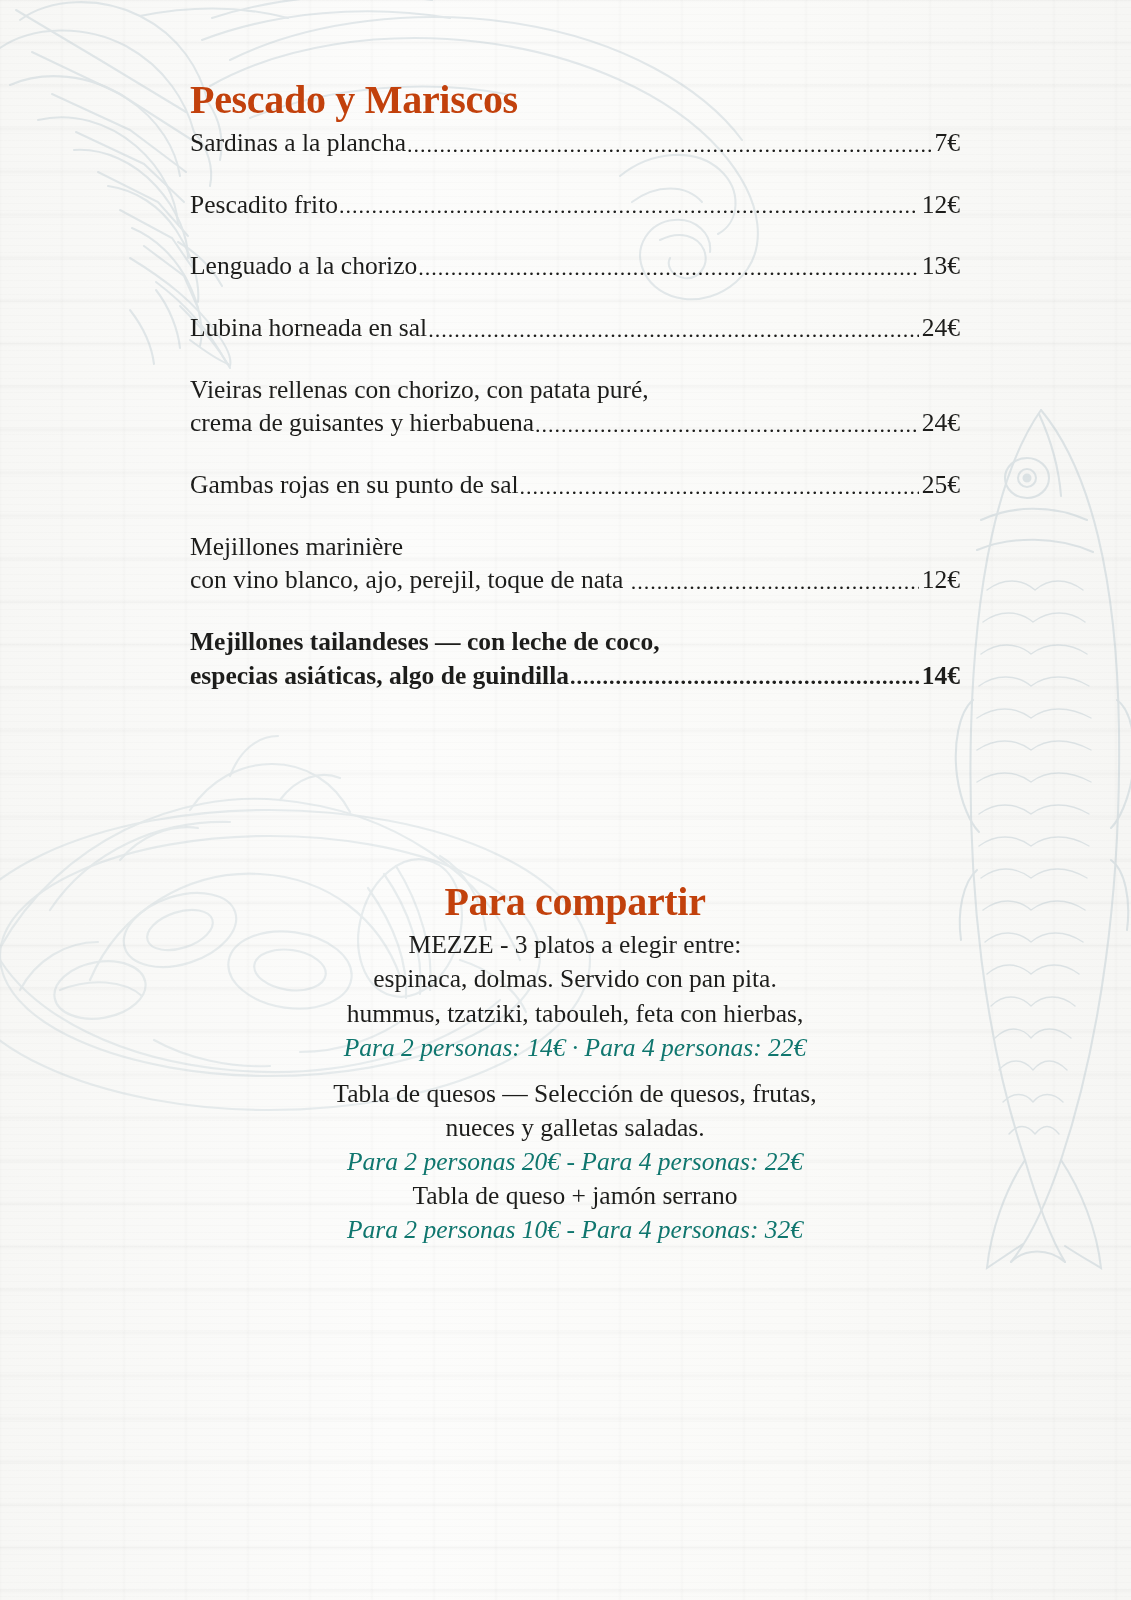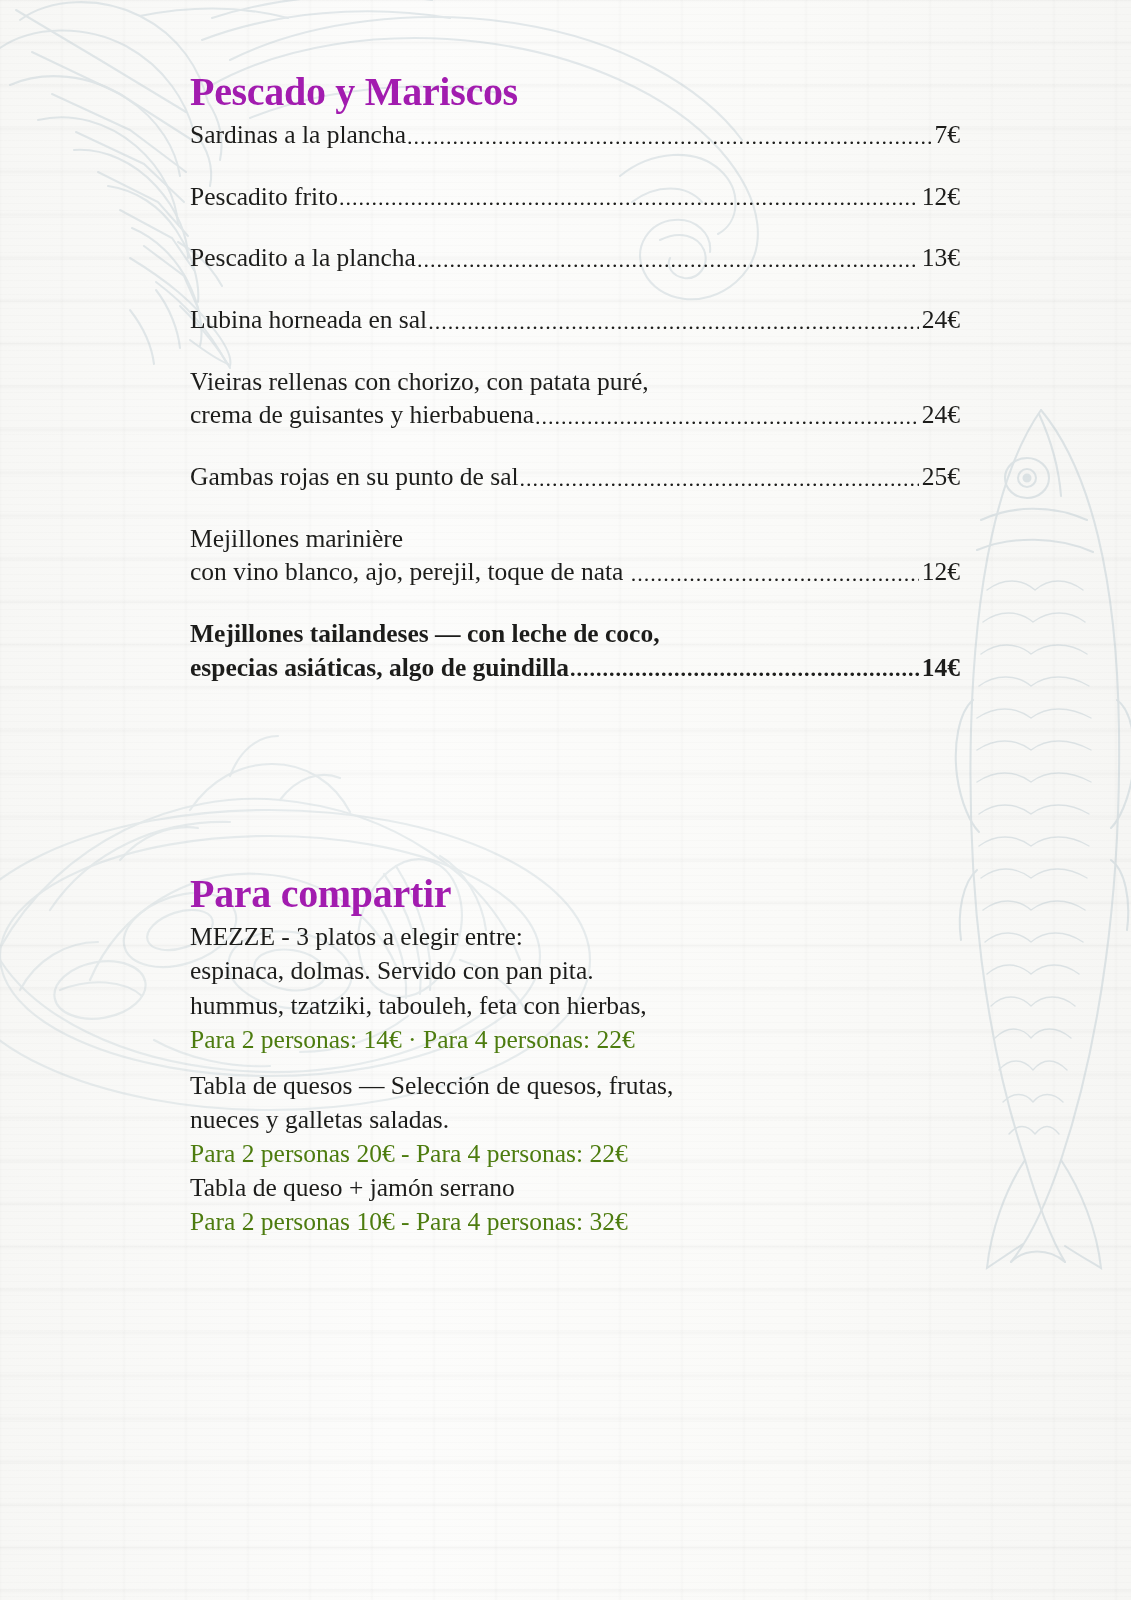--- a/index.html
+++ b/index.html
@@ -55,29 +55,29 @@
   .art-plate  { left: -60px; top: 660px; width: 700px; height: 470px; opacity: 0.26; }
 
   
   .content {
     position: absolute;
     left: 190px;
     top: 70px;
     width: 770px;
   }
   .section-title {
-    color: #a21caf;
+    color: #c2410c;
     font-family: "Liberation Serif", serif;
     font-weight: bold;
     font-size: 40px;
     letter-spacing: -0.3px;
-    margin: 0 0 4px 0;
+    margin: 8px 0 4px 0;
     line-height: 1.1;
   }
-  .section + .section { margin-top: 0; }
+  .section + .section { margin-top: 0; text-align: center; }
 
   .items { margin: 0; padding: 0; list-style: none; }
   .item {
     position: relative;
     font-size: 25.5px;
     line-height: 1.32;
     margin-bottom: 28px;
   }
   .item:last-child { margin-bottom: 0; font-weight: bold; }
 
@@ -104,21 +104,22 @@
   .line-plain { display: block; }
 
   
   .block {
     font-size: 25.5px;
     line-height: 1.34;
     margin-bottom: 12px;
   }
   .block .ln { display: block; }
   .price-note {
-    color: #4d7c0f;
+    color: #0f766e;
+    font-style: italic;
     display: block;
   }
   .gap-top { margin-top: 40px; }
 </style>
 </head>
 <body>
 
 <div class="paper"></div>
 <div class="vgrain"></div>
 
@@ -246,21 +247,21 @@
       <li class="item">
         <div class="row">
           <span class="txt">Pescadito frito</span>
           <span class="dots">......................................................................................................................................................</span>
           <span class="price">12€</span>
         </div>
       </li>
 
       <li class="item">
         <div class="row">
-          <span class="txt">Pescadito a la plancha</span>
+          <span class="txt">Lenguado a la chorizo</span>
           <span class="dots">......................................................................................................................................................</span>
           <span class="price">13€</span>
         </div>
       </li>
 
       <li class="item">
         <div class="row">
           <span class="txt">Lubina horneada en sal</span>
           <span class="dots">......................................................................................................................................................</span>
           <span class="price">24€</span>

